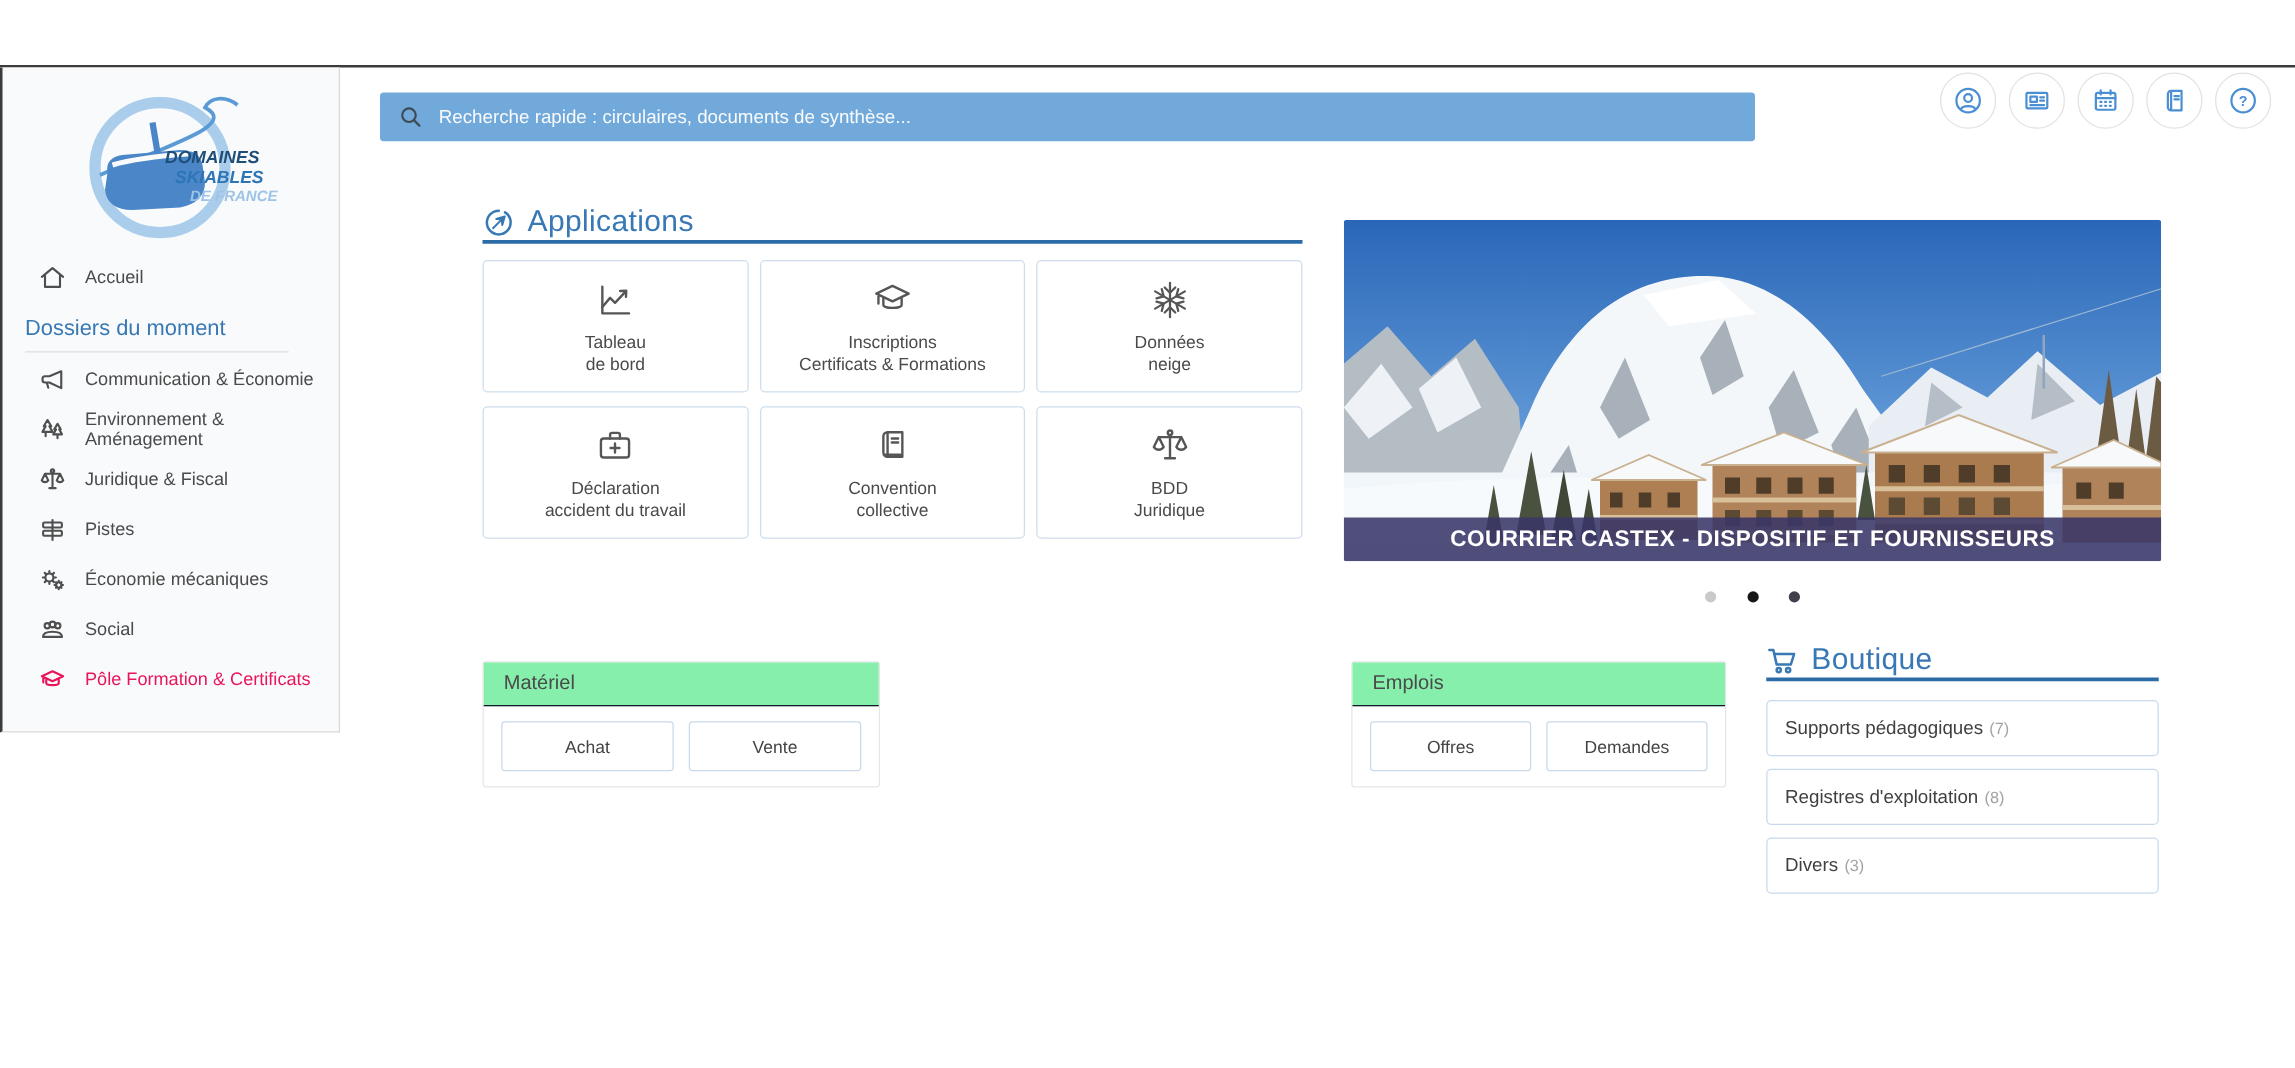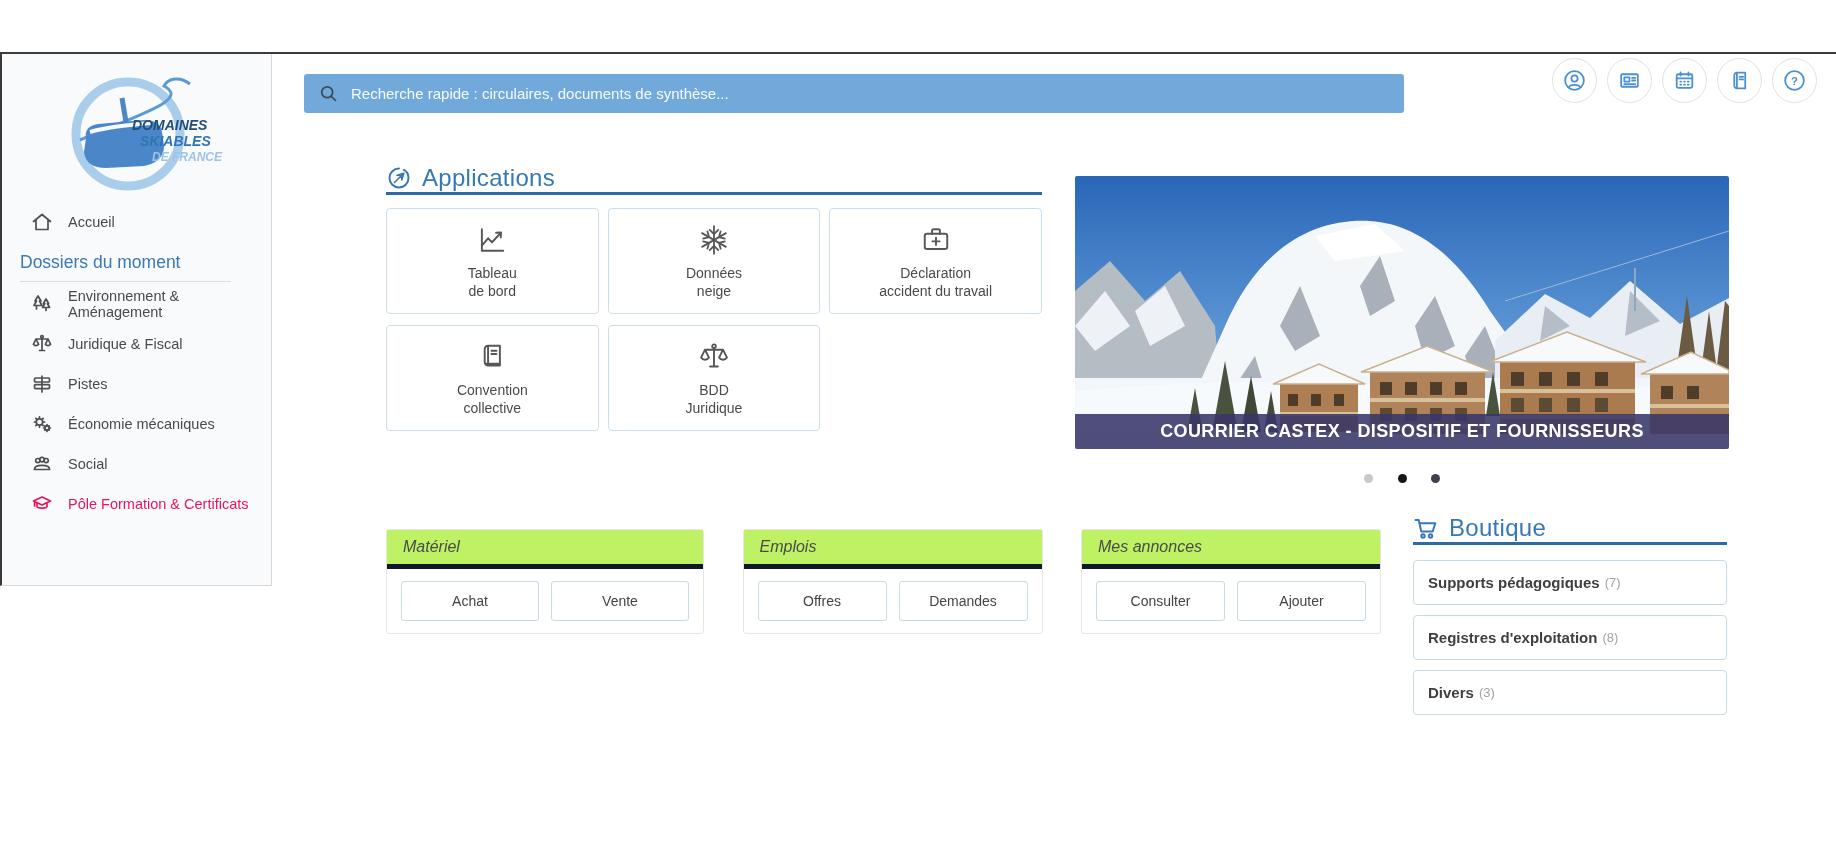--- a/index.html
+++ b/index.html
@@ -62,32 +62,32 @@
   .dot { display:inline-block; width:9px; height:9px; border-radius:50%; margin:0 10px; cursor:pointer; }
   .dot:nth-child(1){ background:#c9c9c9; }
   .dot:nth-child(2){ background:#161616; }
   .dot:nth-child(3){ background:#41414e; }
 
   
   .annonces { position:absolute; left:386px; top:514px; width:995px; }
   .panel-row { margin-top:15px; display:flex; justify-content:space-between; }
   .panel { background:#fff; border:1px solid #e6e6e6; border-radius:3px; }
   .panel.w1 { width:318px; } .panel.w2 { width:300px; } .panel.w3 { width:300px; }
-  .panel-head { padding:8px 16px; background:#bef264; border-bottom:5px solid #0f172a;
-                font-size:16px; color:#4a4a4a;font-style:italic; }
+  .panel-head { padding:8px 16px; background:#86efac; border-bottom:1px solid #0f172a;
+                font-size:16px; color:#4a4a4a; }
   .panel-body { padding:12px 14px; display:flex; gap:12px; }
   .pbtn { flex:1; height:40px; background:#fff; border:1px solid #c7d9ea; border-radius:3px;
           font-size:14px; color:#444; font-family:"Liberation Sans",sans-serif; cursor:pointer; }
 
   
   .boutique { position:absolute; left:1413px; top:514px; width:314px; }
   .shop-items { margin-top:15px; }
   .shop-item { height:45px; background:#fff; border:1px solid #c7d9ea; border-radius:4px;
                display:flex; align-items:center; padding-left:14px; margin-bottom:10px; cursor:pointer; }
-  .shop-item .slabel { font-size:15px; color:#3f3f3f;font-weight:bold; }
+  .shop-item .slabel { font-size:15px; color:#3f3f3f; }
   .shop-item .scount { font-size:13px; color:#a3a3a3; margin-left:5px; }
 
   svg .st { fill:none; stroke:currentColor; stroke-width:1.7; stroke-linecap:round; stroke-linejoin:round; }
   svg .st2 { fill:none; stroke:currentColor; stroke-width:2; stroke-linecap:round; stroke-linejoin:round; }
 </style>
 </head>
 <body>
 
 <div id="app">
   <div class="topline"></div>
@@ -112,20 +112,28 @@
           <svg viewBox="0 0 24 24">
               <path class="st" d="M3.5 11.5 L12 4.5 L20.5 11.5 M6 10 V19.5 H18 V10"></path>
             </svg>
         </span>
         <span>Accueil</span>
       </div>
 
       <div class="nav-section-title">Dossiers du moment</div>
       <div class="nav-divider"></div>
 
+      <div class="nav-item">
+        <span class="nicon">
+          <svg viewBox="0 0 24 24">
+              <path class="st" d="M19 5 V18.5 L9.5 14 H6 A2 2 0 0 1 4 12 V11 A2 2 0 0 1 6 9 H9.5 Z M7.5 14.2 L8.6 18.2"></path>
+            </svg>
+        </span>
+        <span>Communication &amp; Économie</span>
+      </div>
 
       <div class="nav-item">
         <span class="nicon">
           <svg viewBox="0 0 24 24">
               <path class="st" d="M8 4 L11 9 H9.5 L12 13.5 H4 L6.5 9 H5 Z M6.5 13.5 V17"></path>
           <path class="st" d="M16 7 L18.6 11.5 H17.4 L19.6 15.5 H12.6 L14.8 11.5 H13.4 Z M16 15.5 V18.5"></path>
             </svg>
         </span>
         <span>Environnement &amp; Aménagement</span>
       </div>
@@ -249,20 +257,28 @@
         <span class="ticon">
           <svg viewBox="0 0 32 32">
               <path class="st" d="M7 6.5 V25.5 M7 25.5 H26"></path>
               <path class="st" d="M7 21 L12.5 14.5 L16 18 L23.5 10"></path>
               <path class="st" d="M19.6 9.6 L24 9.4 L23.8 13.8"></path>
             </svg>
         </span>
         <span class="tlabel"><span>Tableau</span><br><span>de bord</span></span>
       </div>
 
+      <div class="tile">
+        <span class="ticon">
+          <svg viewBox="0 0 32 32">
+              <path class="st" d="M16 6 L4.5 11.5 L16 17 L27.5 11.5 Z M9.5 14.5 V19.5 C9.5 22.3 22.5 22.3 22.5 19.5 V14.5 M6 12.3 V18.5"></path>
+            </svg>
+        </span>
+        <span class="tlabel"><span>Inscriptions</span><br><span>Certificats &amp; Formations</span></span>
+      </div>
 
       <div class="tile">
         <span class="ticon">
           <svg viewBox="0 0 34 34">
             <g class="st">
                 <line x1="17" y1="4" x2="17" y2="30"></line>
                 <path d="M13 7.5 L17 11.5 L21 7.5"></path>
                 <path d="M13 26.5 L17 22.5 L21 26.5"></path>
               </g>
             <g class="st" transform="rotate(60 17 17)">
@@ -411,27 +427,20 @@
       </div>
 
       <div class="panel w2">
         <div class="panel-head">Emplois</div>
         <div class="panel-body">
           <button class="pbtn">Offres</button>
           <button class="pbtn">Demandes</button>
         </div>
       </div>
 
-      <div class="panel w3">
-        <div class="panel-head">Mes annonces</div>
-        <div class="panel-body">
-          <button class="pbtn">Consulter</button>
-          <button class="pbtn">Ajouter</button>
-        </div>
-      </div>
     </div>
   </div>
 
   <div class="boutique">
     <div class="sec-head">
       <span class="hicon">
         <svg viewBox="0 0 26 26">
             <path class="st2" d="M2.5 5 h3.2 l2.6 11.5 h11.4 l2.6 -8.3 H7" stroke="#3878b4"></path>
             <circle cx="10" cy="21" r="1.7" fill="none" stroke="#3878b4" stroke-width="2"></circle>
             <circle cx="17.5" cy="21" r="1.7" fill="none" stroke="#3878b4" stroke-width="2"></circle>

